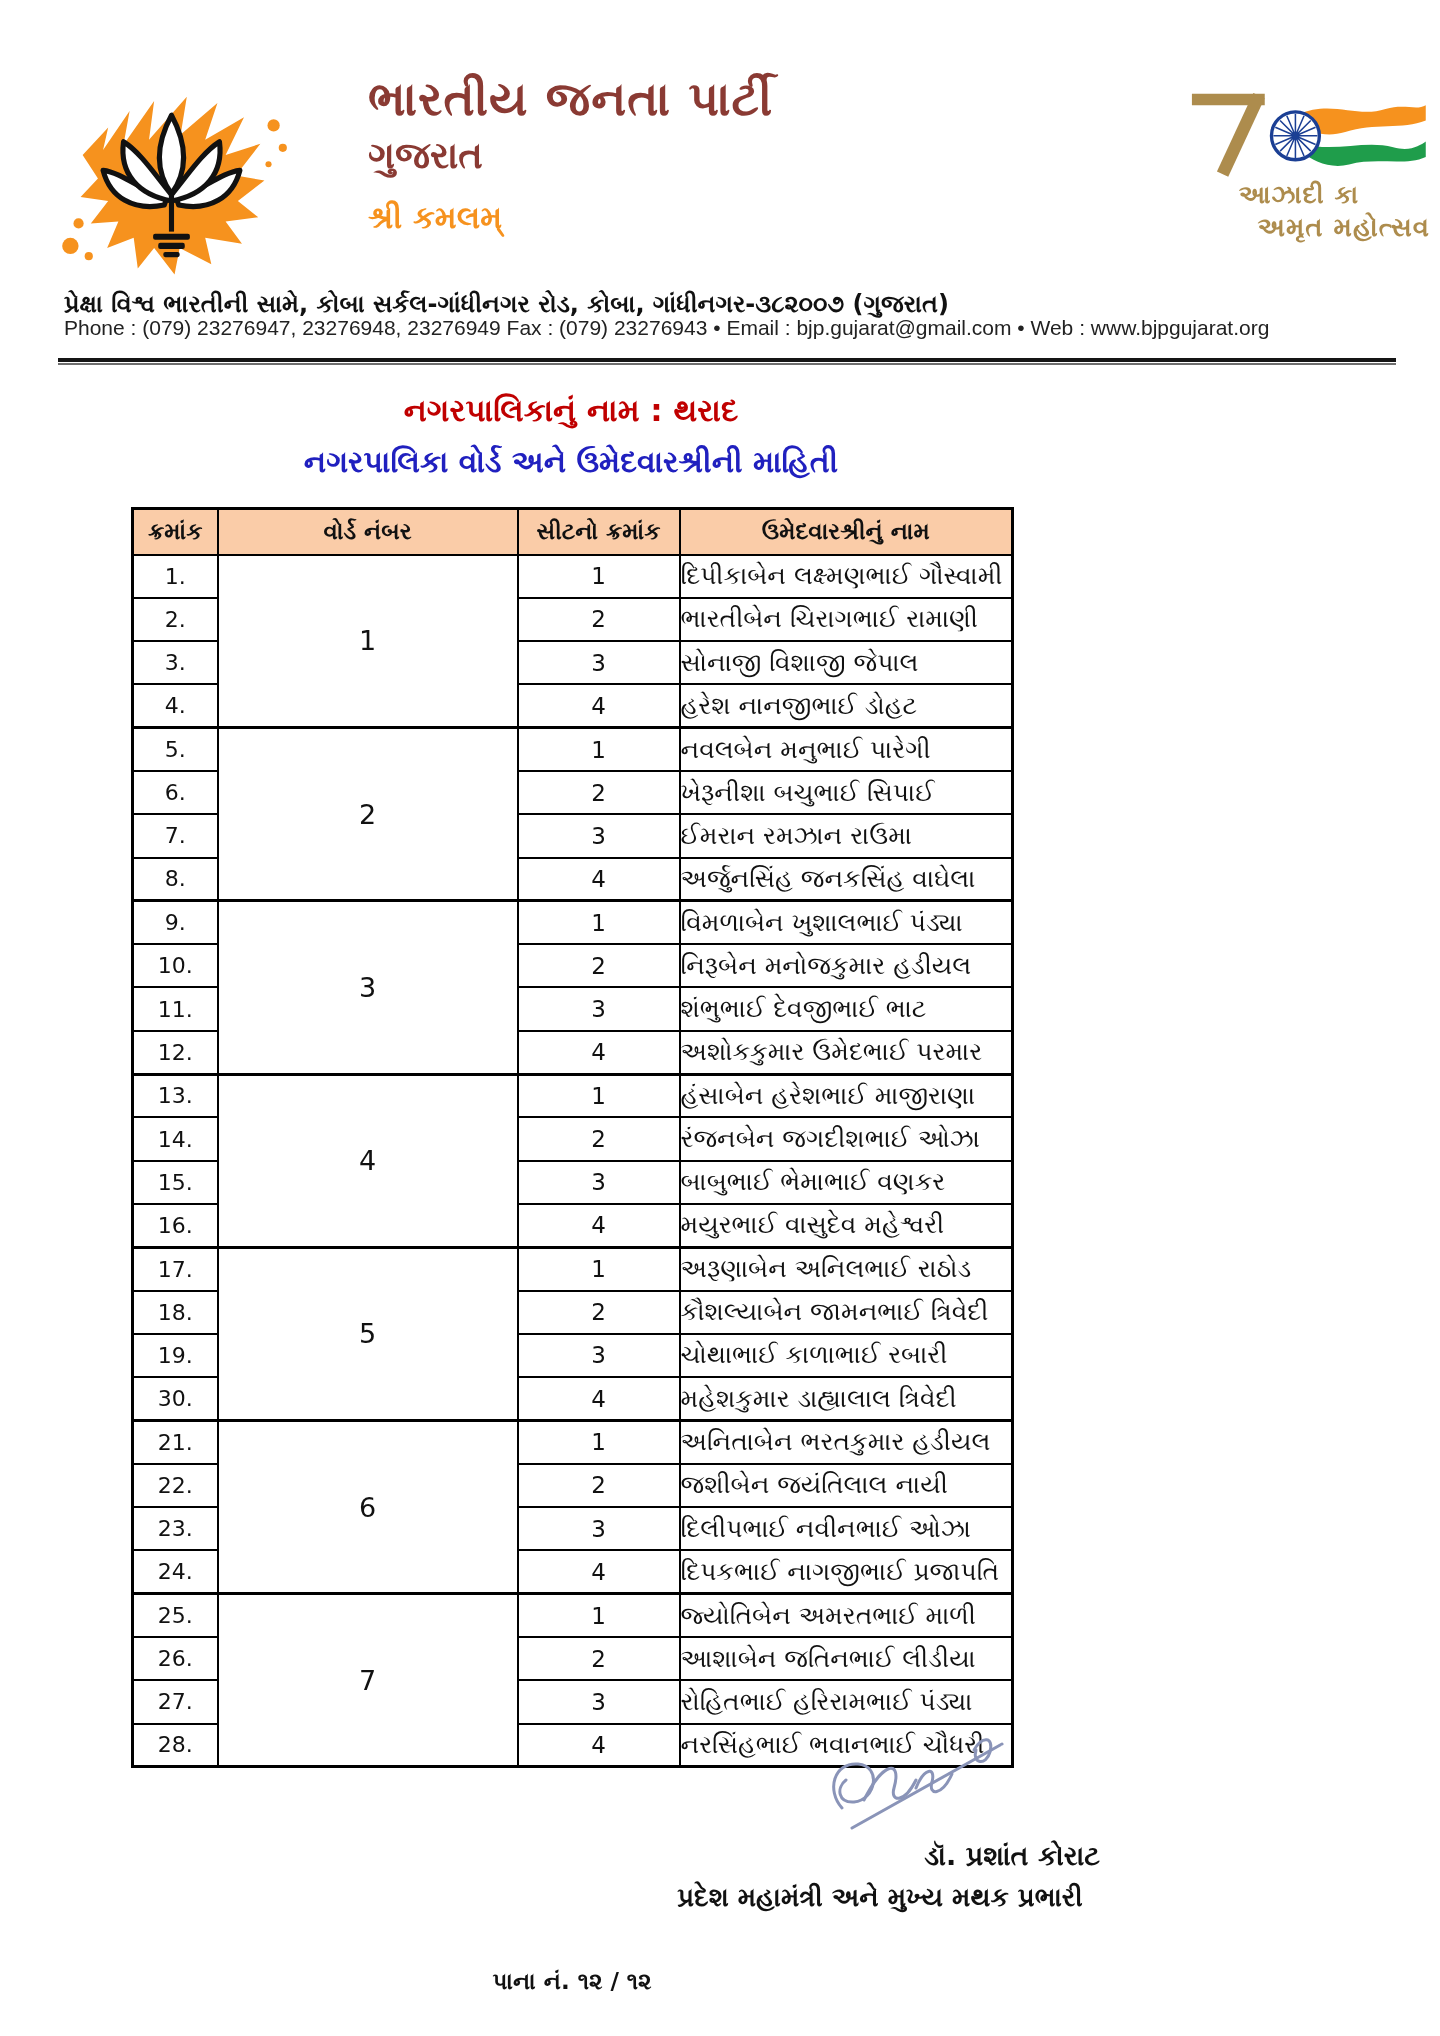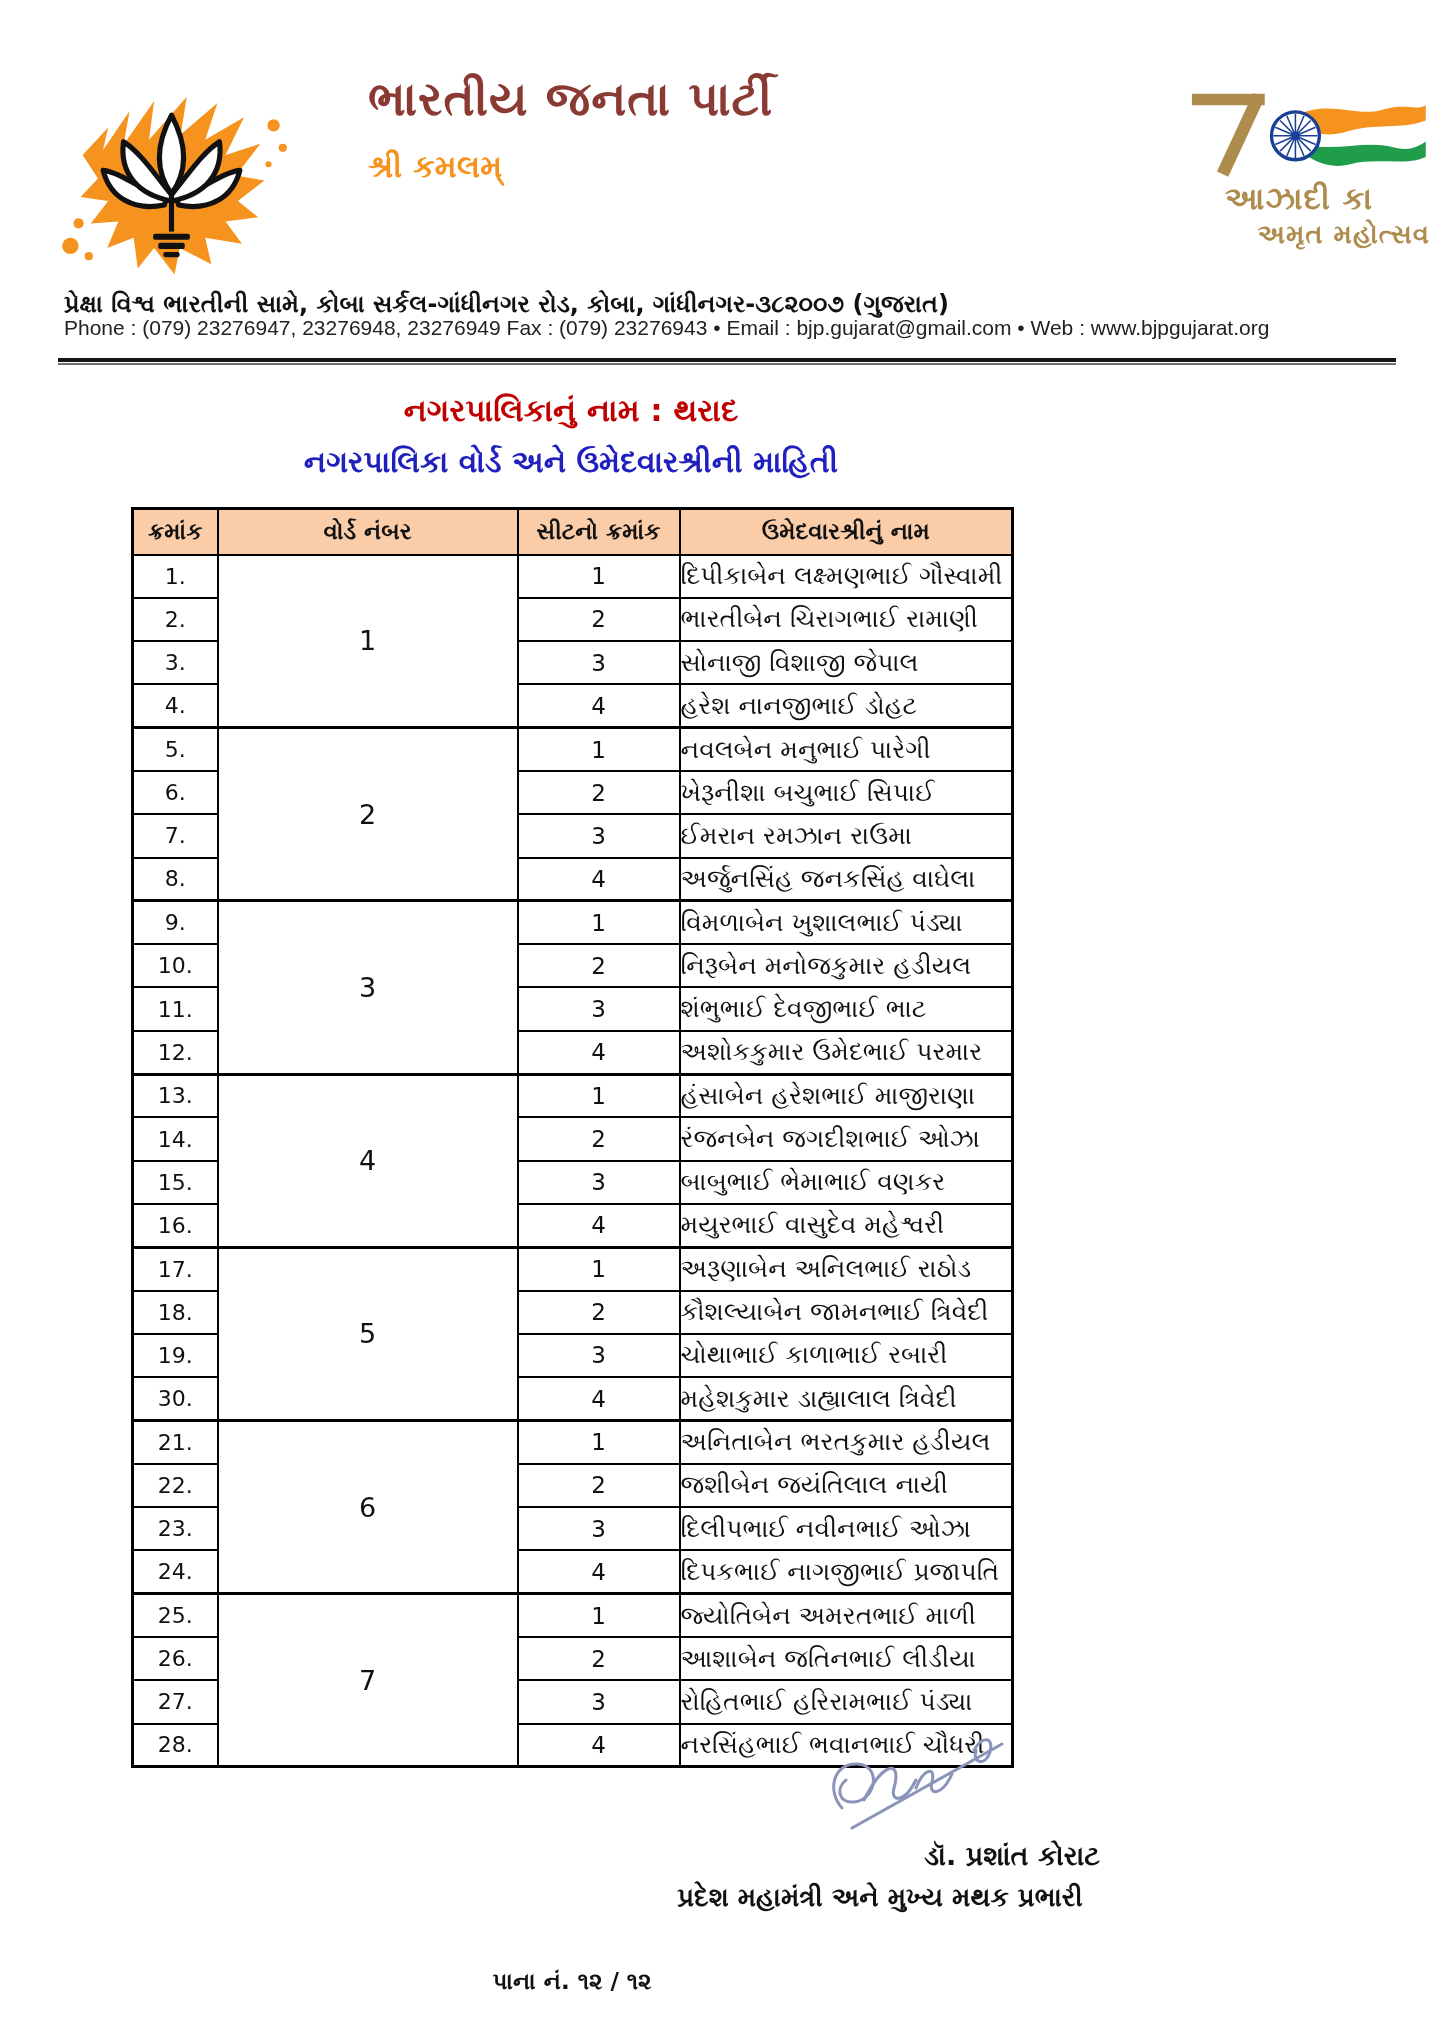--- a/index.html
+++ b/index.html
@@ -12,21 +12,21 @@
 
   
   .bjp-logo { position:absolute; left:52px; top:58px; width:240px; height:240px; }
   .head-titles { position:absolute; left:368px; top:72px; width:560px; }
   .party-name { font-size:47px; font-weight:bold; color:var(--maroon); letter-spacing:1px; line-height:1.15; }
   .state-name { font-size:37px; font-weight:bold; color:var(--maroon); margin-top:8px; }
   .kamalam    { font-size:31px; font-weight:bold; color:var(--brand-orange); margin-top:22px; }
 
   .amrut { position:absolute; left:1168px; top:86px; width:262px; }
   .amrut svg { display:block; margin-left:auto; }
-  .amrut-l1 { font-size:31px; font-weight:bold; color:var(--gold); text-align:center; margin-top:2px; letter-spacing:1px; }
+  .amrut-l1 { font-size:25px; font-weight:bold; color:var(--gold); text-align:center; margin-top:2px; letter-spacing:1px; }
   .amrut-l2 { font-size:26px; font-weight:bold; color:var(--gold); text-align:right; margin-top:2px; letter-spacing:1px; }
 
   .address-line { position:absolute; left:64px; top:290px; width:1100px;
                   font-size:24px; font-weight:bold; color:#111; }
   .contact-line { position:absolute; left:64px; top:316px; width:1340px;
                   font-family:"Liberation Sans","DejaVu Sans",sans-serif;
                   font-size:21px; color:#222; }
   .head-rule { position:absolute; left:58px; top:358px; width:1338px; height:7px;
                border-top:4px solid #151515; border-bottom:2px solid #6e6e6e; }
 
@@ -84,20 +84,21 @@
     <path d="M117,142 L117,170" stroke="#111" stroke-width="5"></path>
     <g fill="#111">
       <rect x="99" y="172" width="36" height="6" rx="2"></rect>
       <rect x="104" y="181" width="26" height="6" rx="2"></rect>
       <rect x="109" y="190" width="16" height="5" rx="2"></rect>
     </g>
   </svg>
 
   <div class="head-titles">
     <div class="party-name">ભારતીય જનતા પાર્ટી</div>
+    <div class="state-name">ગુજરાત</div>
     <div class="kamalam">શ્રી કમલમ્</div>
   </div>
 
   <div class="amrut">
     <svg width="250" height="92" viewBox="0 0 260 96">
       <path d="M12,14 H88" stroke="var(--gold)" stroke-width="12" fill="none"></path>
       <path d="M82,10 L44,92" stroke="var(--gold)" stroke-width="13" fill="none"></path>
       <path d="M122,30 C158,14 184,34 214,24 C234,18 246,26 256,20 L256,36 C232,46 202,38 172,48 C152,54 136,48 124,42 Z" fill="var(--flag-orange)"></path>
       <path d="M126,60 C160,70 192,56 222,64 C240,69 250,62 256,58 L256,74 C234,84 204,74 176,82 C156,87 138,78 128,70 Z" fill="var(--flag-green)"></path>
       <circle cx="120" cy="52" r="25" fill="#ffffff" stroke="var(--chakra-navy)" stroke-width="3.5"></circle>

